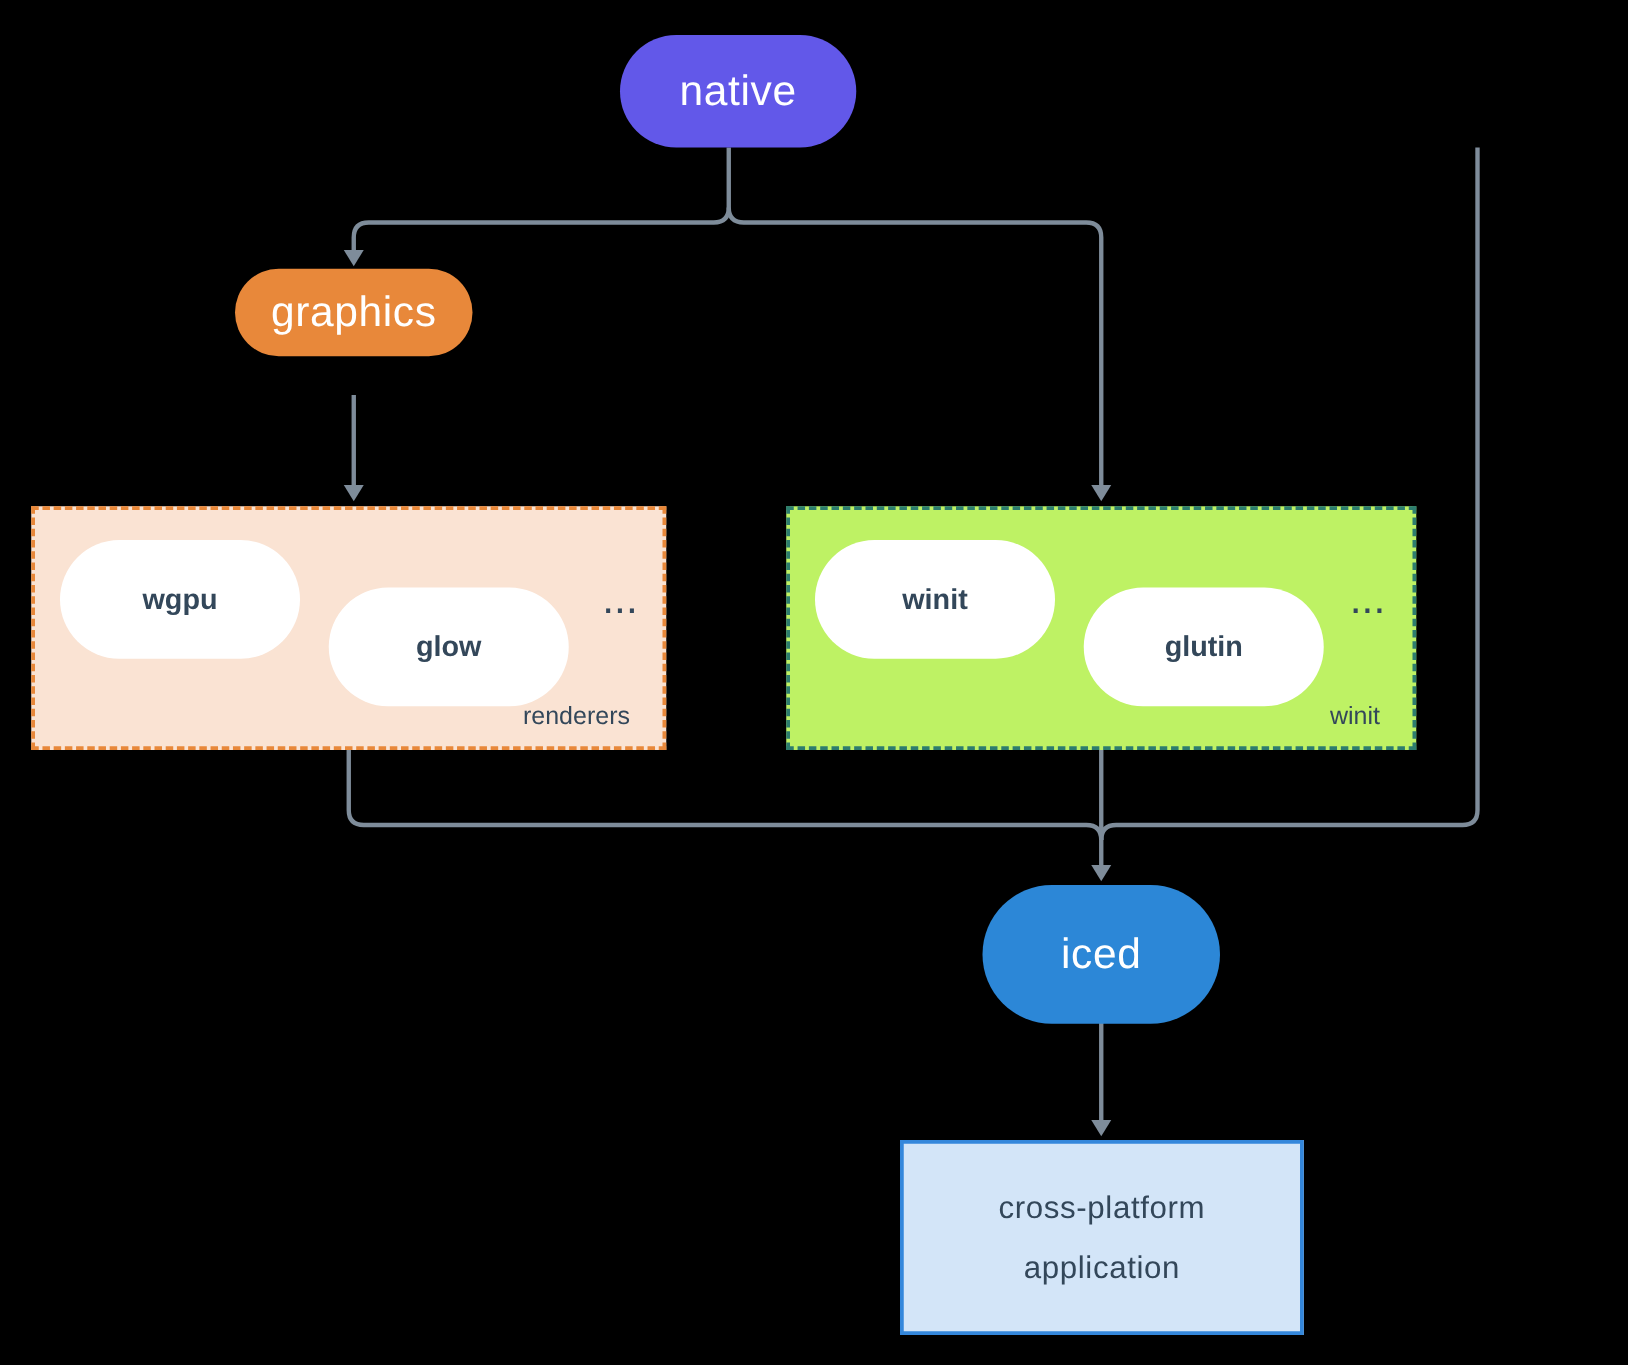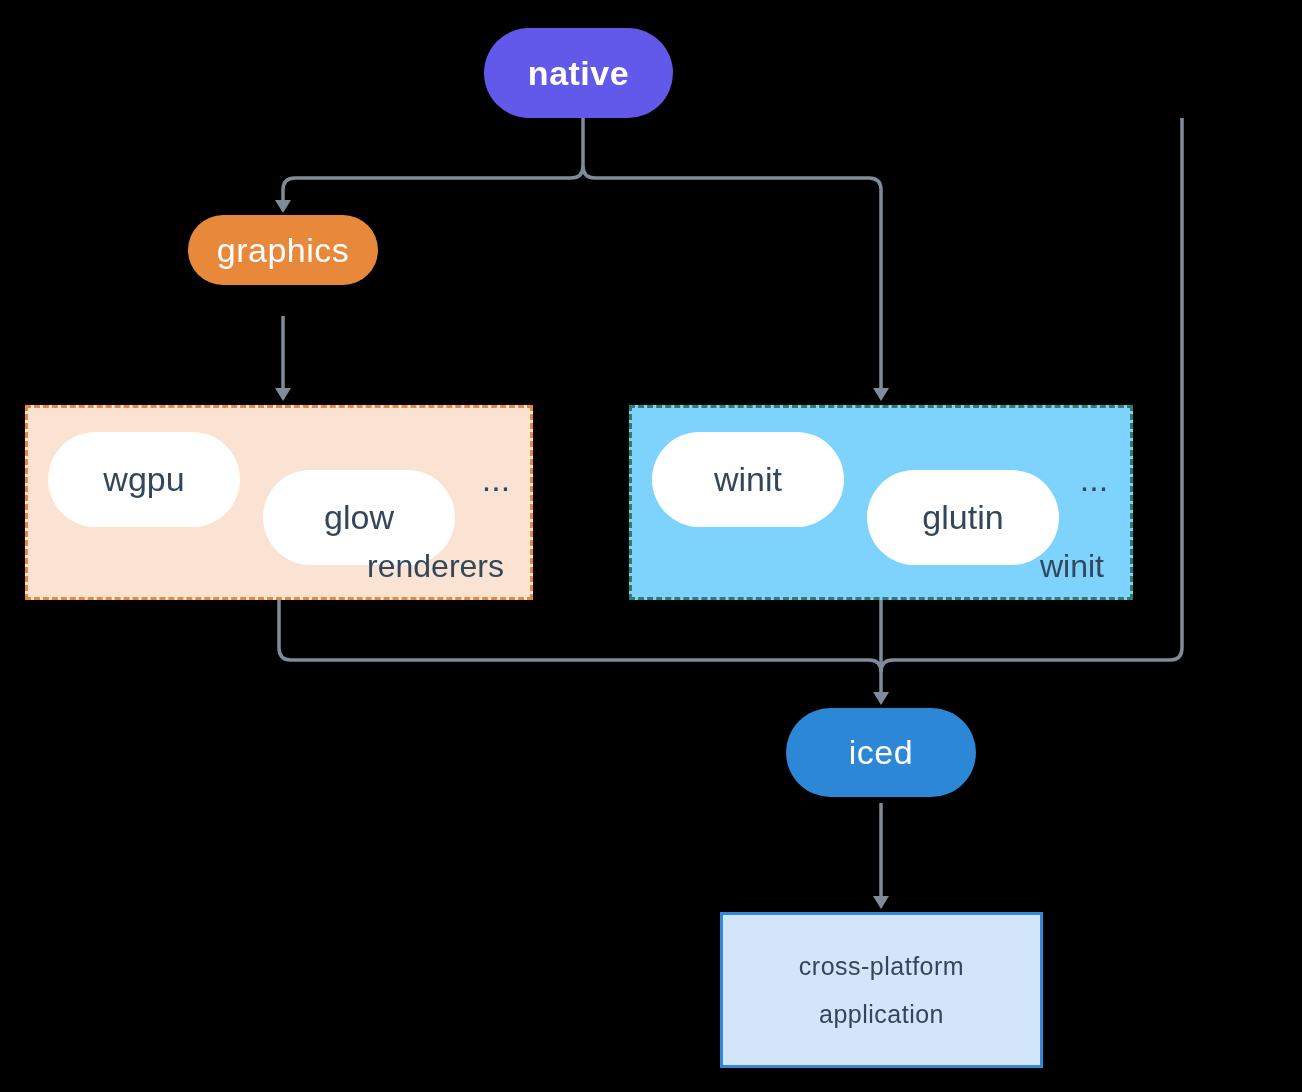--- a/index.html
+++ b/index.html
@@ -6,41 +6,41 @@
   body{font-family:"Liberation Sans","DejaVu Sans",sans-serif;}
   .canvas{position:relative;width:1302px;height:1092px;background:#000;overflow:hidden;}
 
   svg.edges{position:absolute;left:0;top:0;z-index:1;}
   .edge{fill:none;stroke:#7e8c9a;stroke-width:3.5px;}
   .arrow{fill:#7e8c9a;stroke:none;}
 
   .node{position:absolute;z-index:2;display:flex;align-items:center;justify-content:center;
         font-size:34px;letter-spacing:.5px;}
   .pill{border-radius:60px;}
-  .node-native{left:484px;top:28px;width:189px;height:90px;background:#6258e9;color:#fff;font-weight:bold;}
+  .node-native{left:496px;top:28px;width:189px;height:90px;background:#6258e9;color:#fff;}
   .node-web{left:1087px;top:28px;width:191px;height:90px;background:#6258e9;color:#fff;}
   .node-graphics{left:188px;top:215px;width:190px;height:70px;background:#e8883a;color:#fff;}
-  .node-iced{left:786px;top:708px;width:190px;height:89px;background:#2c87d7;color:#fff;}
+  .node-iced{left:786px;top:708px;width:190px;height:111px;background:#2c87d7;color:#fff;}
   .node-app{left:720px;top:912px;width:323px;height:156px;background:#d3e5f8;
             border:3px solid #3487db;box-sizing:border-box;color:#33475a;
             font-size:25px;line-height:48px;text-align:center;padding:0 18px;}
 
   .group{position:absolute;z-index:2;box-sizing:border-box;height:195px;top:405px;}
   .group-renderers{left:25px;width:508px;background:#fae3d3;border:3px dashed #e8883a;}
-  .group-shells{left:629px;width:504px;background:#7dd3fc;border:3px dashed #2d7d6e;}
+  .group-shells{left:629px;width:504px;background:#bef264;border:3px dashed #2d7d6e;}
   .group .white-pill{position:absolute;top:24px;width:192px;height:95px;background:#fff;
         border-radius:48px;display:flex;align-items:center;justify-content:center;
-        color:#33475a;font-size:34px;}
+        color:#33475a;font-size:23px;font-weight:bold;}
   .group .p1{left:20px;}
   .group .p2{left:235px;margin-top:38px;}
   .group .ellipsis{position:absolute;top:24px;height:95px;width:52px;display:flex;
         align-items:center;justify-content:center;color:#33475a;font-size:34px;}
   .group-renderers .ellipsis{left:442px;}
   .group-shells .ellipsis{left:436px;}
-  .group-label{position:absolute;right:26px;bottom:12px;color:#33475a;font-size:32px;}
+  .group-label{position:absolute;right:26px;bottom:12px;color:#33475a;font-size:20px;}
 </style>
 </head>
 <body>
 
 <div class="canvas">
 
   <svg class="edges" width="1302" height="1092" viewBox="0 0 1302 1092">
     <path class="edge" d="M 583 118 L 583 166 Q 583 178 571 178 L 295 178 Q 283 178 283 190 L 283 200"></path>
     <polygon class="arrow" points="283,213 275,200 291,200"></polygon>
     <path class="edge" d="M 583 166 Q 583 178 595 178 L 869 178 Q 881 178 881 190 L 881 388"></path>

